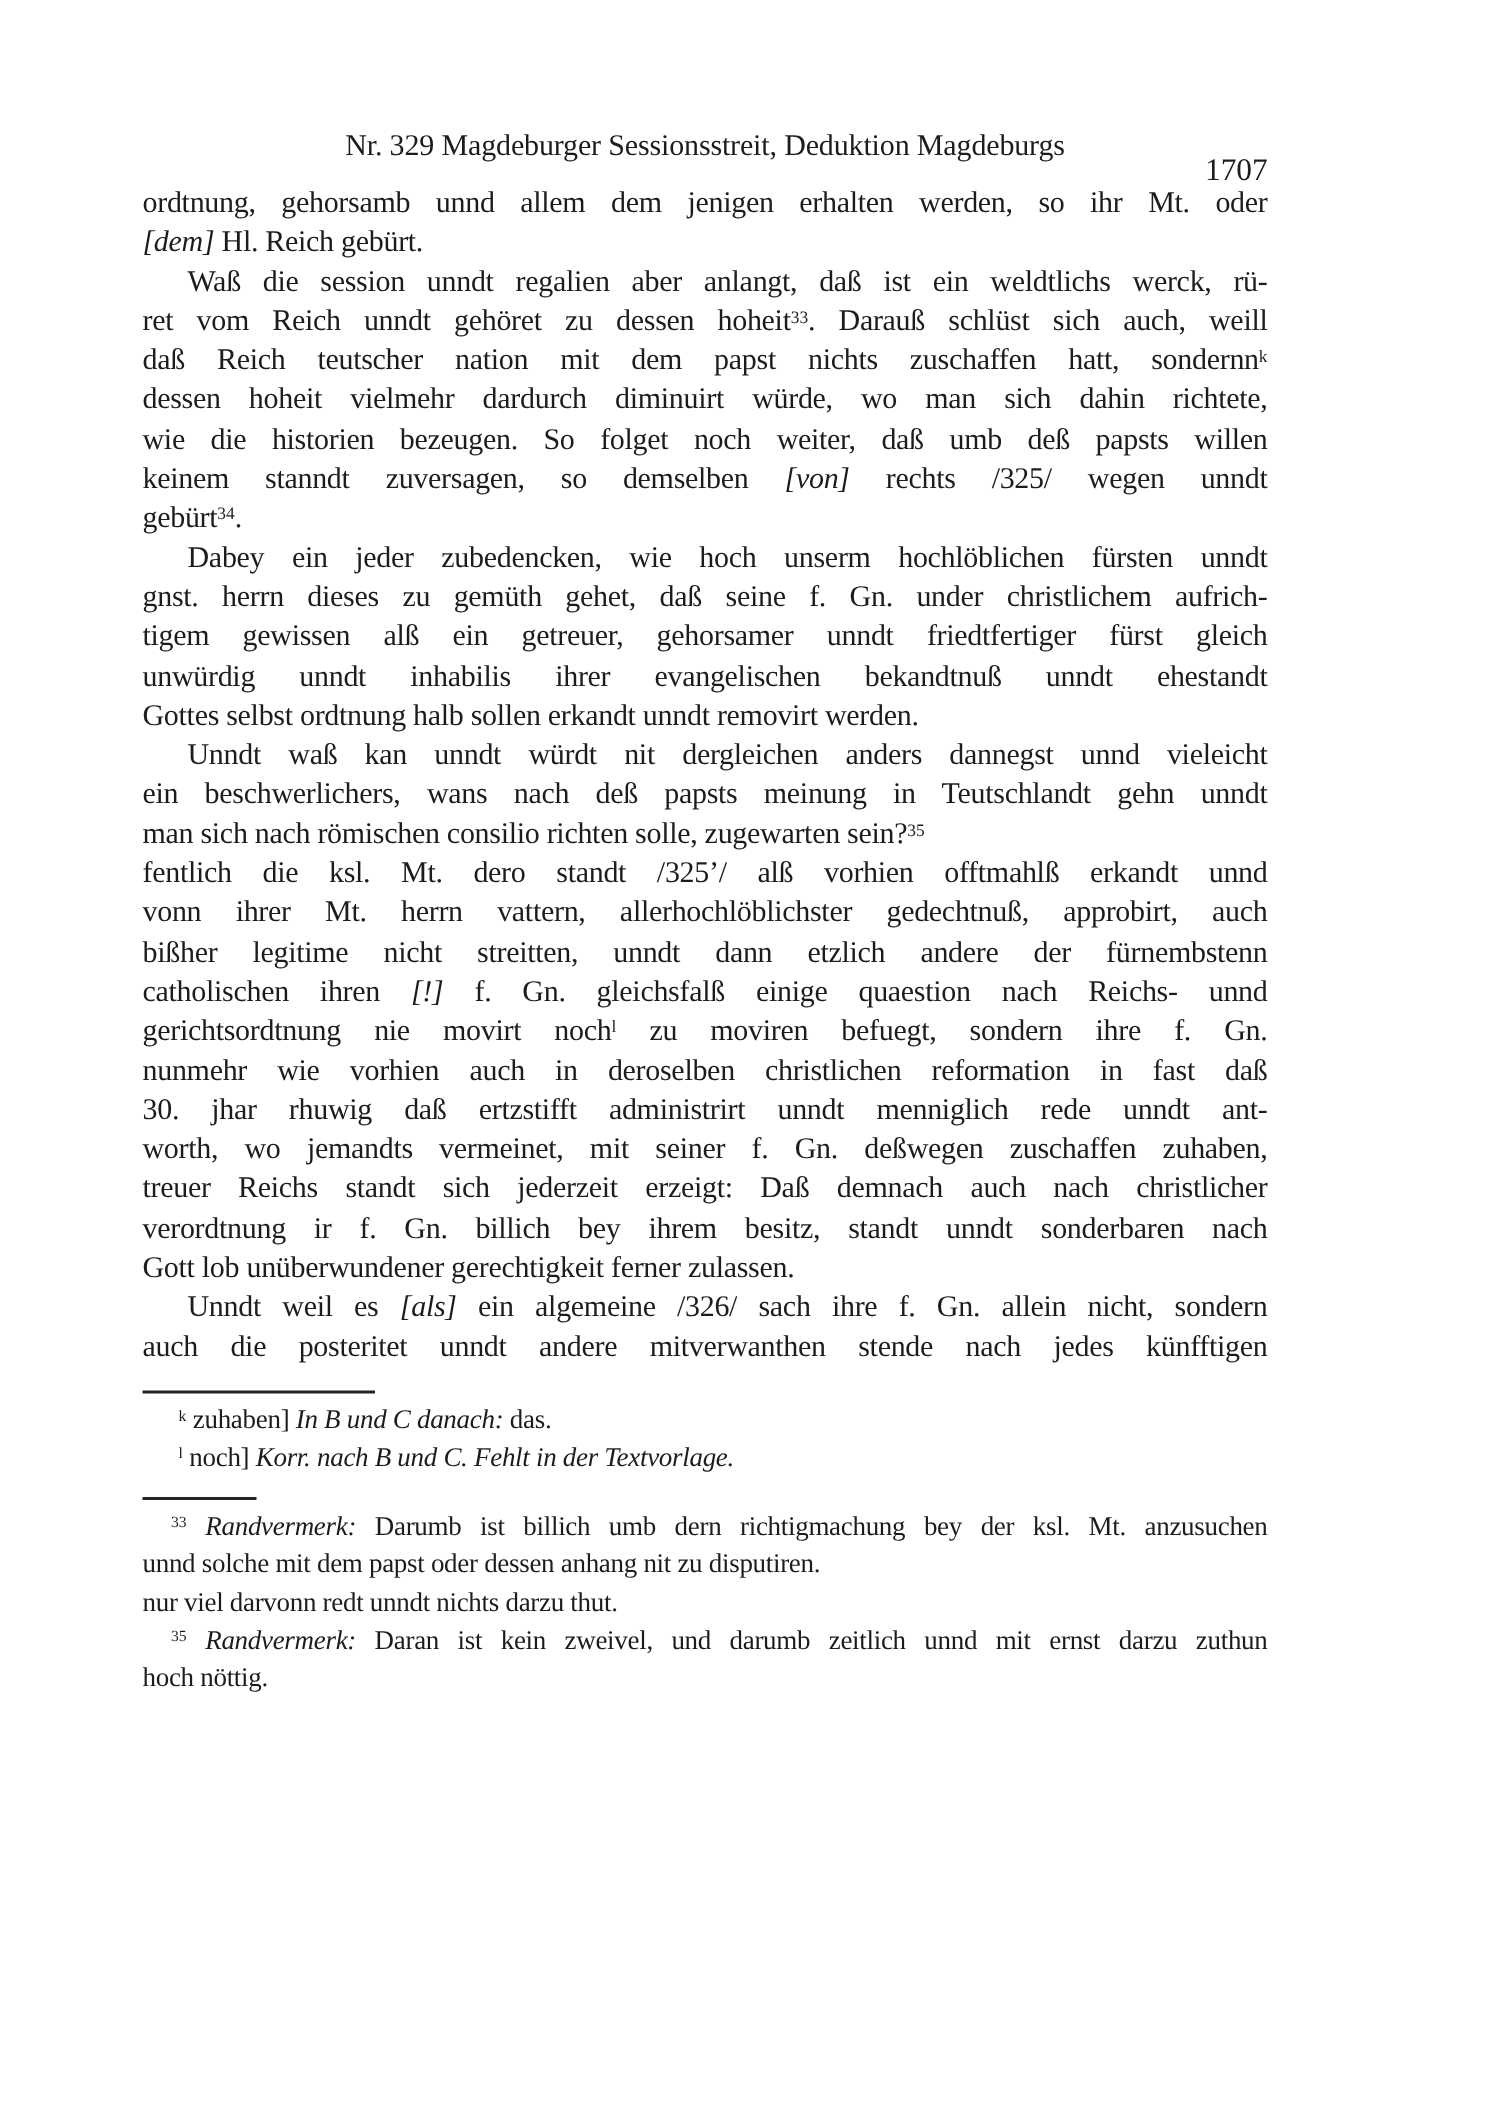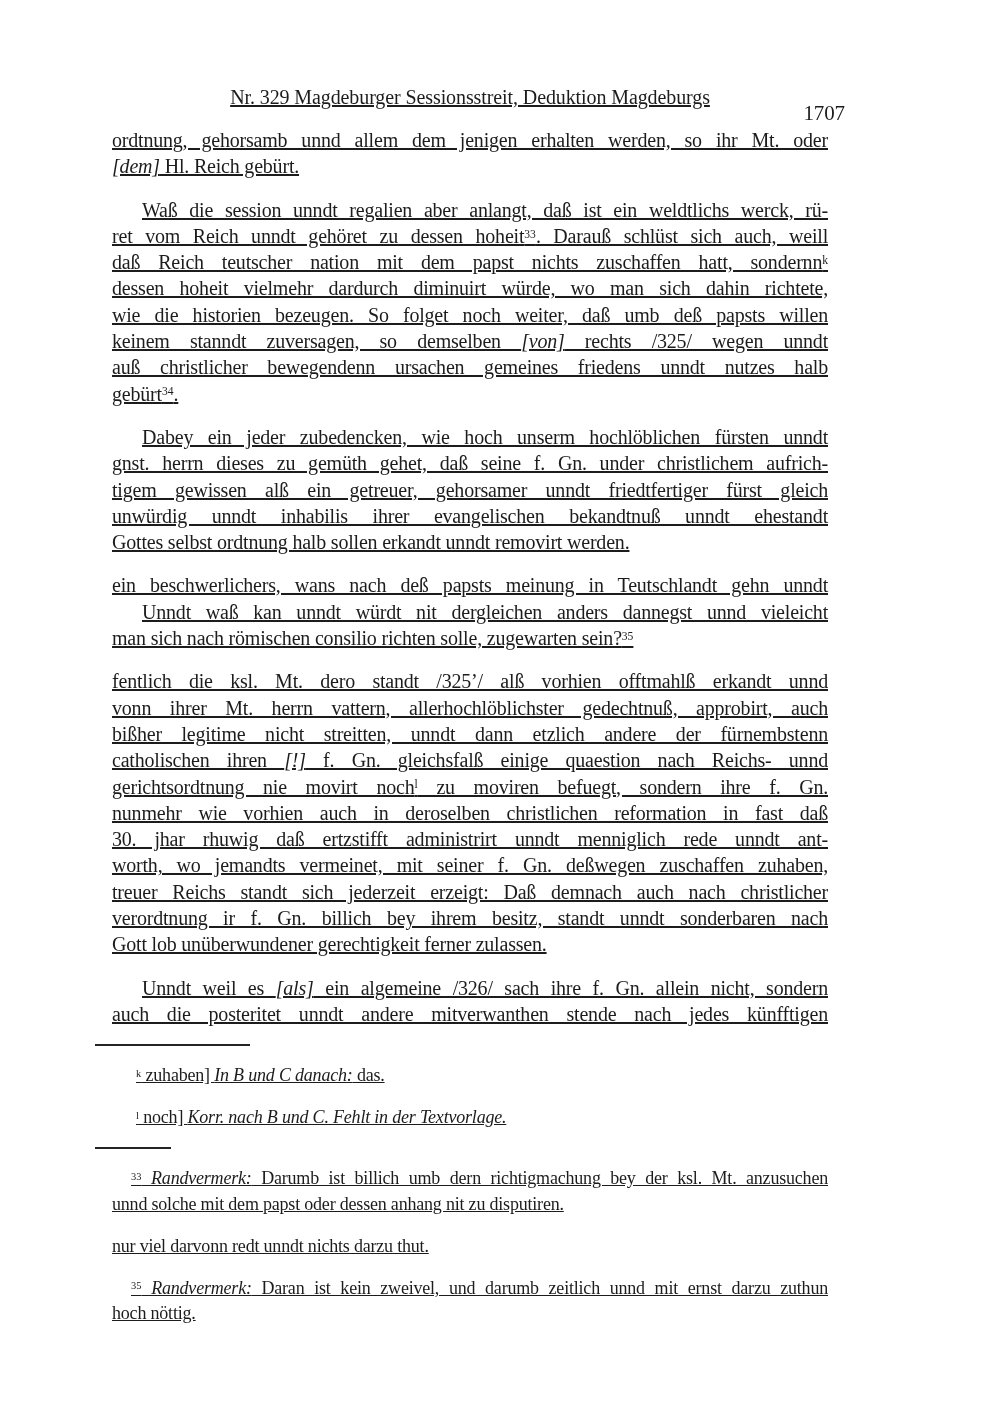--- a/index.html
+++ b/index.html
@@ -7,40 +7,39 @@
     position: relative;
     width: 1004px;
     height: 1418px;
     margin: 0 auto;
     background: #ffffff;
     box-sizing: border-box;
     padding: 84px 159px 0 95px;
     font-family: "Liberation Serif", "DejaVu Serif", serif;
     color: #1c1c1c;
     overflow: hidden;
-    text-decoration: underline;
   }
   .running-header {
     position: relative;
     height: 26px;
     text-align: center;
     font-size: 20px;
     line-height: 26px;
     letter-spacing: -0.1px;
   }
   .running-header .pagenum {
     position: absolute;
     right: 0;
     top: 16px;
     font-size: 21px;
     line-height: 26px;
     text-align: center;
   }
   .body-text { margin-top: 12px; }
-  .para { margin: 17px; }
+  .para { margin: 0; }
   .line {
     text-align: justify;
     text-align-last: justify;
     hyphens: none;
     letter-spacing: -0.2px;
   }
   .line.last { text-align-last: left; }
   .body-text .line {
     font-size: 20px;
     line-height: 26.3px;
@@ -89,33 +88,32 @@
         <div class="line"><span>ordtnung, gehorsamb unnd allem dem jenigen erhalten werden, so ihr Mt. oder</span></div>
         <div class="line last"><em>[dem]</em><span> Hl. Reich gebürt.</span></div>
       </div>
       <div class="para">
         <div class="line indent"><span>Waß die session unndt regalien aber anlangt, daß ist ein weldtlichs werck, rü-</span></div>
         <div class="line"><span>ret vom Reich unndt gehöret zu dessen hoheit</span><sup>33</sup><span>. Darauß schlüst sich auch, weill</span></div>
         <div class="line"><span>daß Reich teutscher nation mit dem papst nichts zuschaffen hatt, sondernn</span><sup>k</sup></div>
         <div class="line"><span>dessen hoheit vielmehr dardurch diminuirt würde, wo man sich dahin richtete,</span></div>
         <div class="line"><span>wie die historien bezeugen. So folget noch weiter, daß umb deß papsts willen</span></div>
         <div class="line"><span>keinem stanndt zuversagen, so demselben </span><em>[von]</em><span> rechts /325/ wegen unndt</span></div>
-        <div class="line"><span>auß christlicher bewegendenn ursachen gemeines friedens unndt nutzes halb</span></div>
         <div class="line last"><span>gebürt</span><sup>34</sup><span>.</span></div>
       </div>
       <div class="para">
         <div class="line indent"><span>Dabey ein jeder zubedencken, wie hoch unserm hochlöblichen fürsten unndt</span></div>
         <div class="line"><span>gnst. herrn dieses zu gemüth gehet, daß seine f. Gn. under christlichem aufrich-</span></div>
         <div class="line"><span>tigem gewissen alß ein getreuer, gehorsamer unndt friedtfertiger fürst gleich</span></div>
         <div class="line"><span>unwürdig unndt inhabilis ihrer evangelischen bekandtnuß unndt ehestandt</span></div>
         <div class="line last"><span>Gottes selbst ordtnung halb sollen erkandt unndt removirt werden.</span></div>
       </div>
       <div class="para">
+        <div class="line indent"><span>Unndt waß kan unndt würdt nit dergleichen anders dannegst unnd vieleicht</span></div>
         <div class="line"><span>ein beschwerlichers, wans nach deß papsts meinung in Teutschlandt gehn unndt</span></div>
-        <div class="line indent"><span>Unndt waß kan unndt würdt nit dergleichen anders dannegst unnd vieleicht</span></div>
         <div class="line last"><span>man sich nach römischen consilio richten solle, zugewarten sein?</span><sup>35</sup></div>
       </div>
       <div class="para">
         <div class="line"><span>fentlich die ksl. Mt. dero standt /325’/ alß vorhien offtmahlß erkandt unnd</span></div>
         <div class="line"><span>vonn ihrer Mt. herrn vattern, allerhochlöblichster gedechtnuß, approbirt, auch</span></div>
         <div class="line"><span>bißher legitime nicht streitten, unndt dann etzlich andere der fürnembstenn</span></div>
         <div class="line"><span>catholischen ihren </span><em>[!]</em><span> f. Gn. gleichsfalß einige quaestion nach Reichs- unnd</span></div>
         <div class="line"><span>gerichtsordtnung nie movirt noch</span><sup>l</sup><span> zu moviren befuegt, sondern ihre f. Gn.</span></div>
         <div class="line"><span>nunmehr wie vorhien auch in deroselben christlichen reformation in fast daß</span></div>
         <div class="line"><span>30. jhar rhuwig daß ertzstifft administrirt unndt menniglich rede unndt ant-</span></div>

